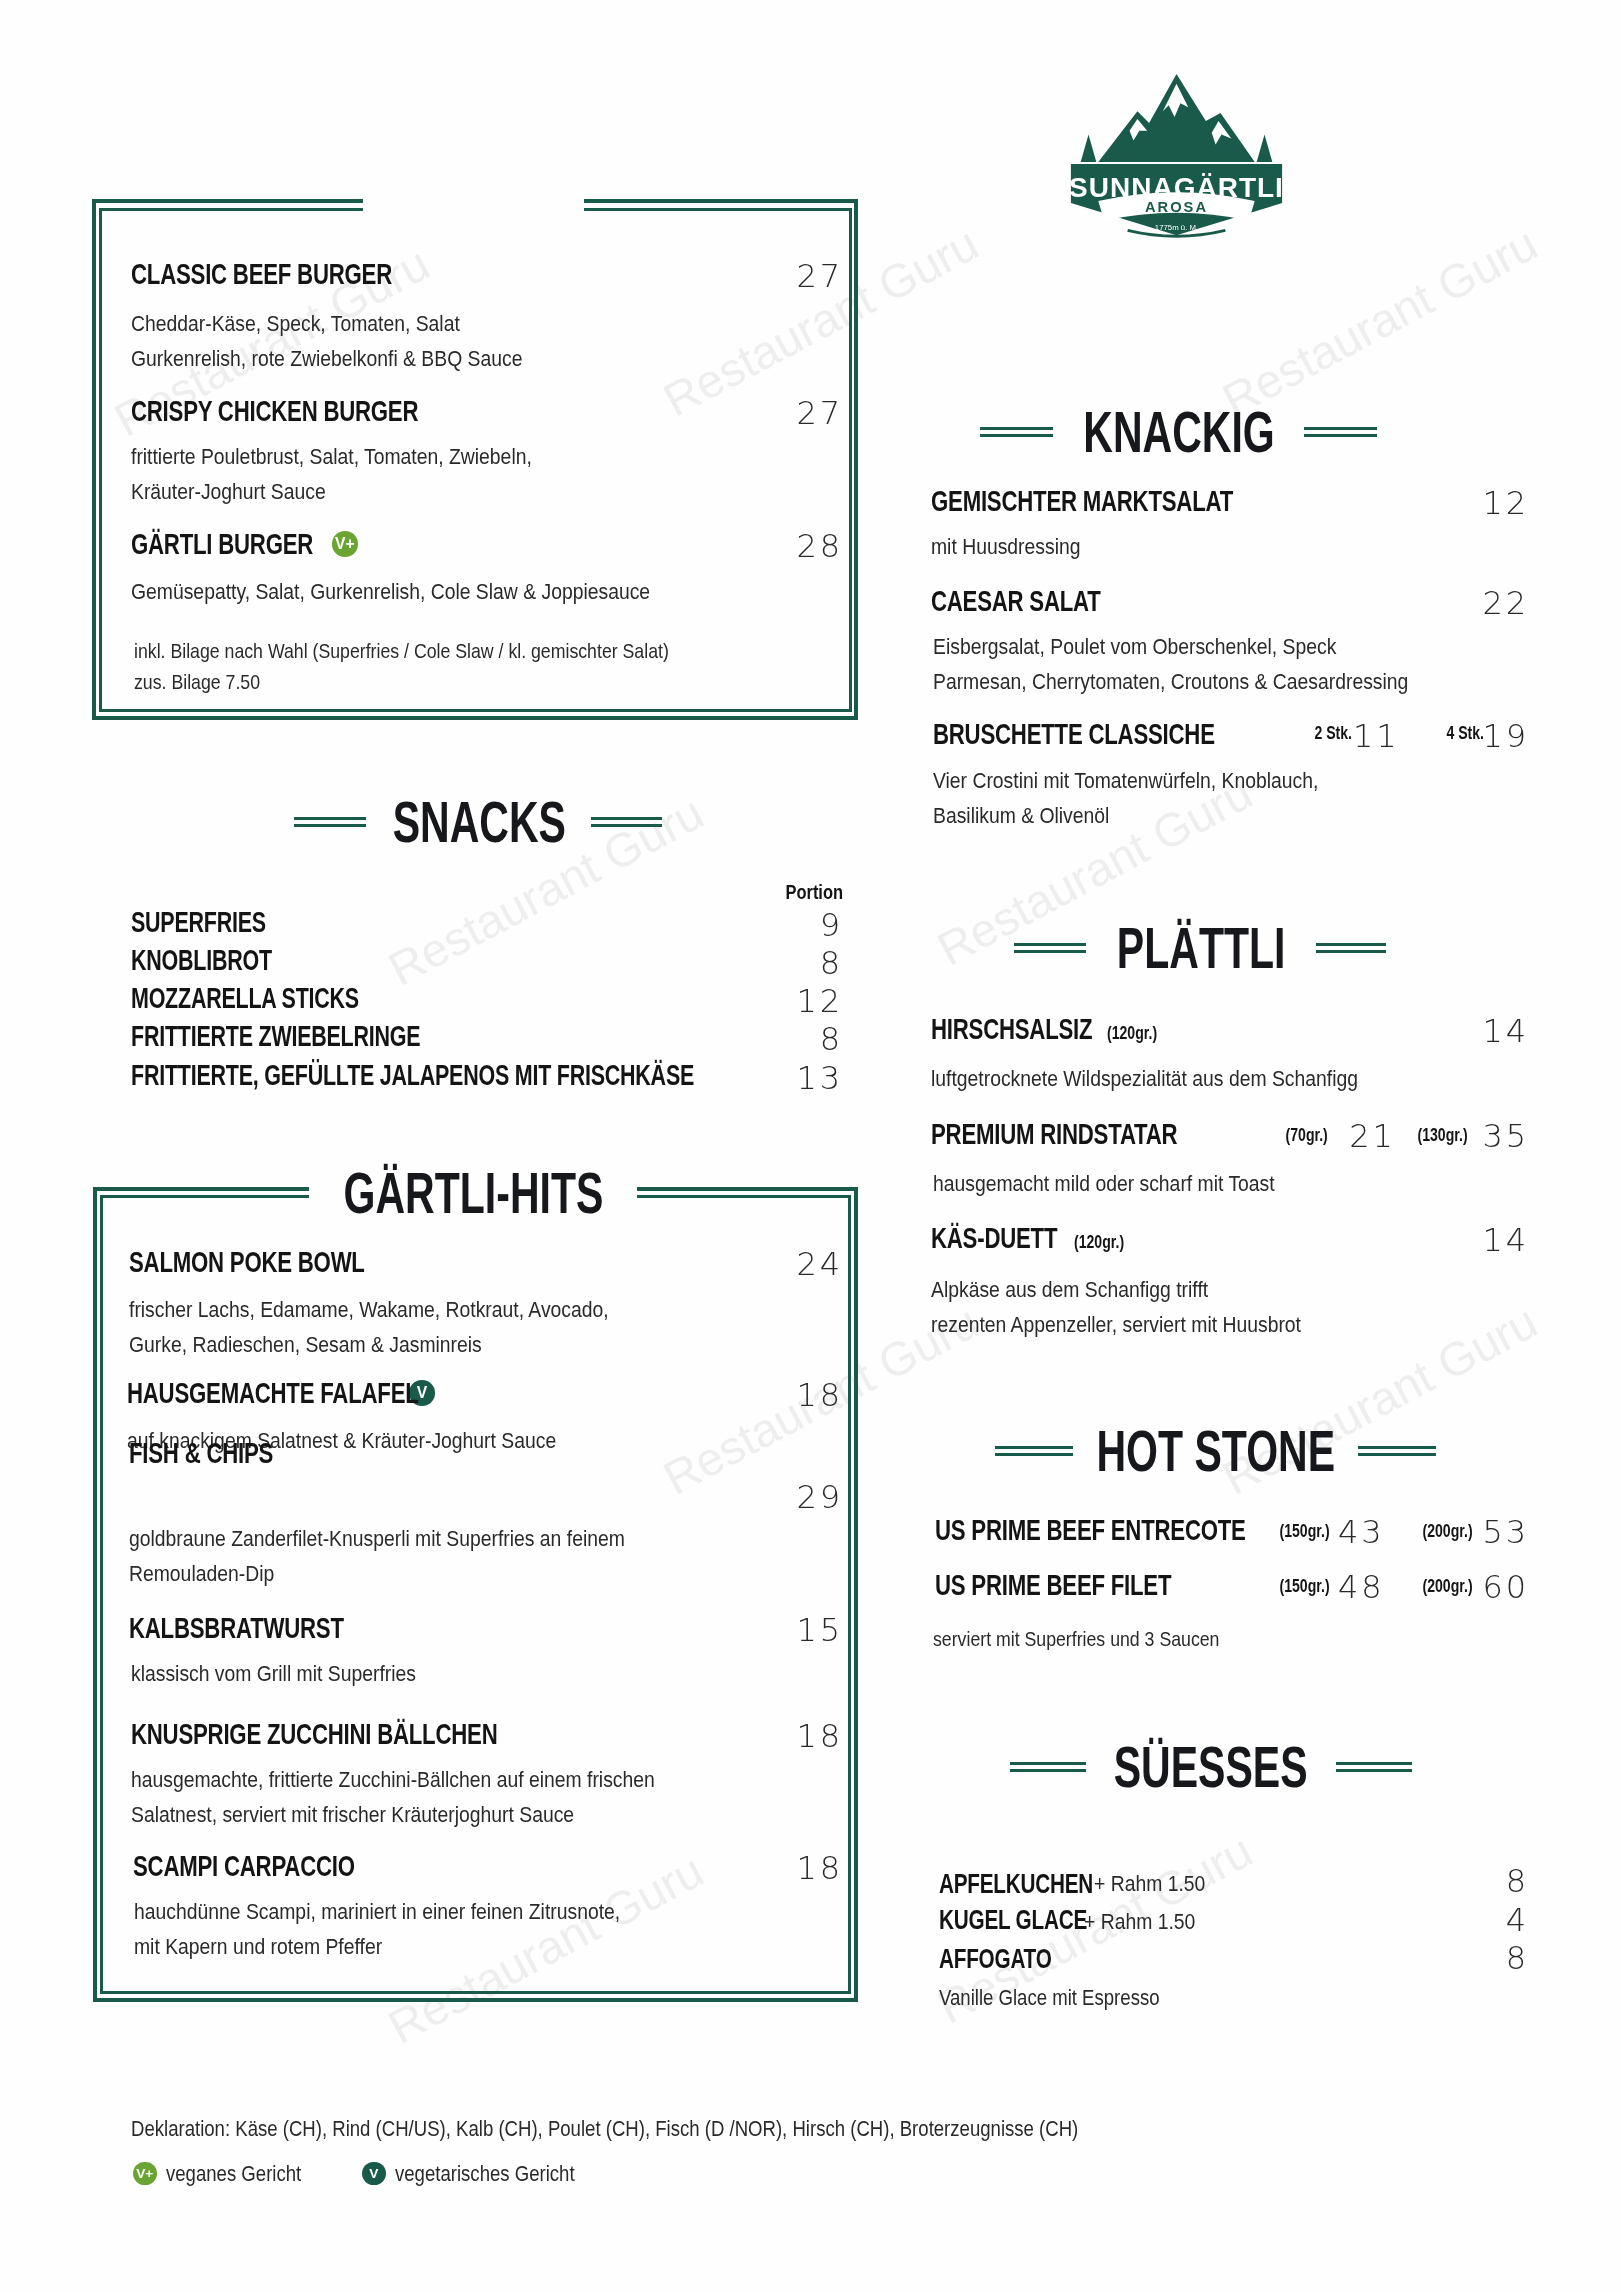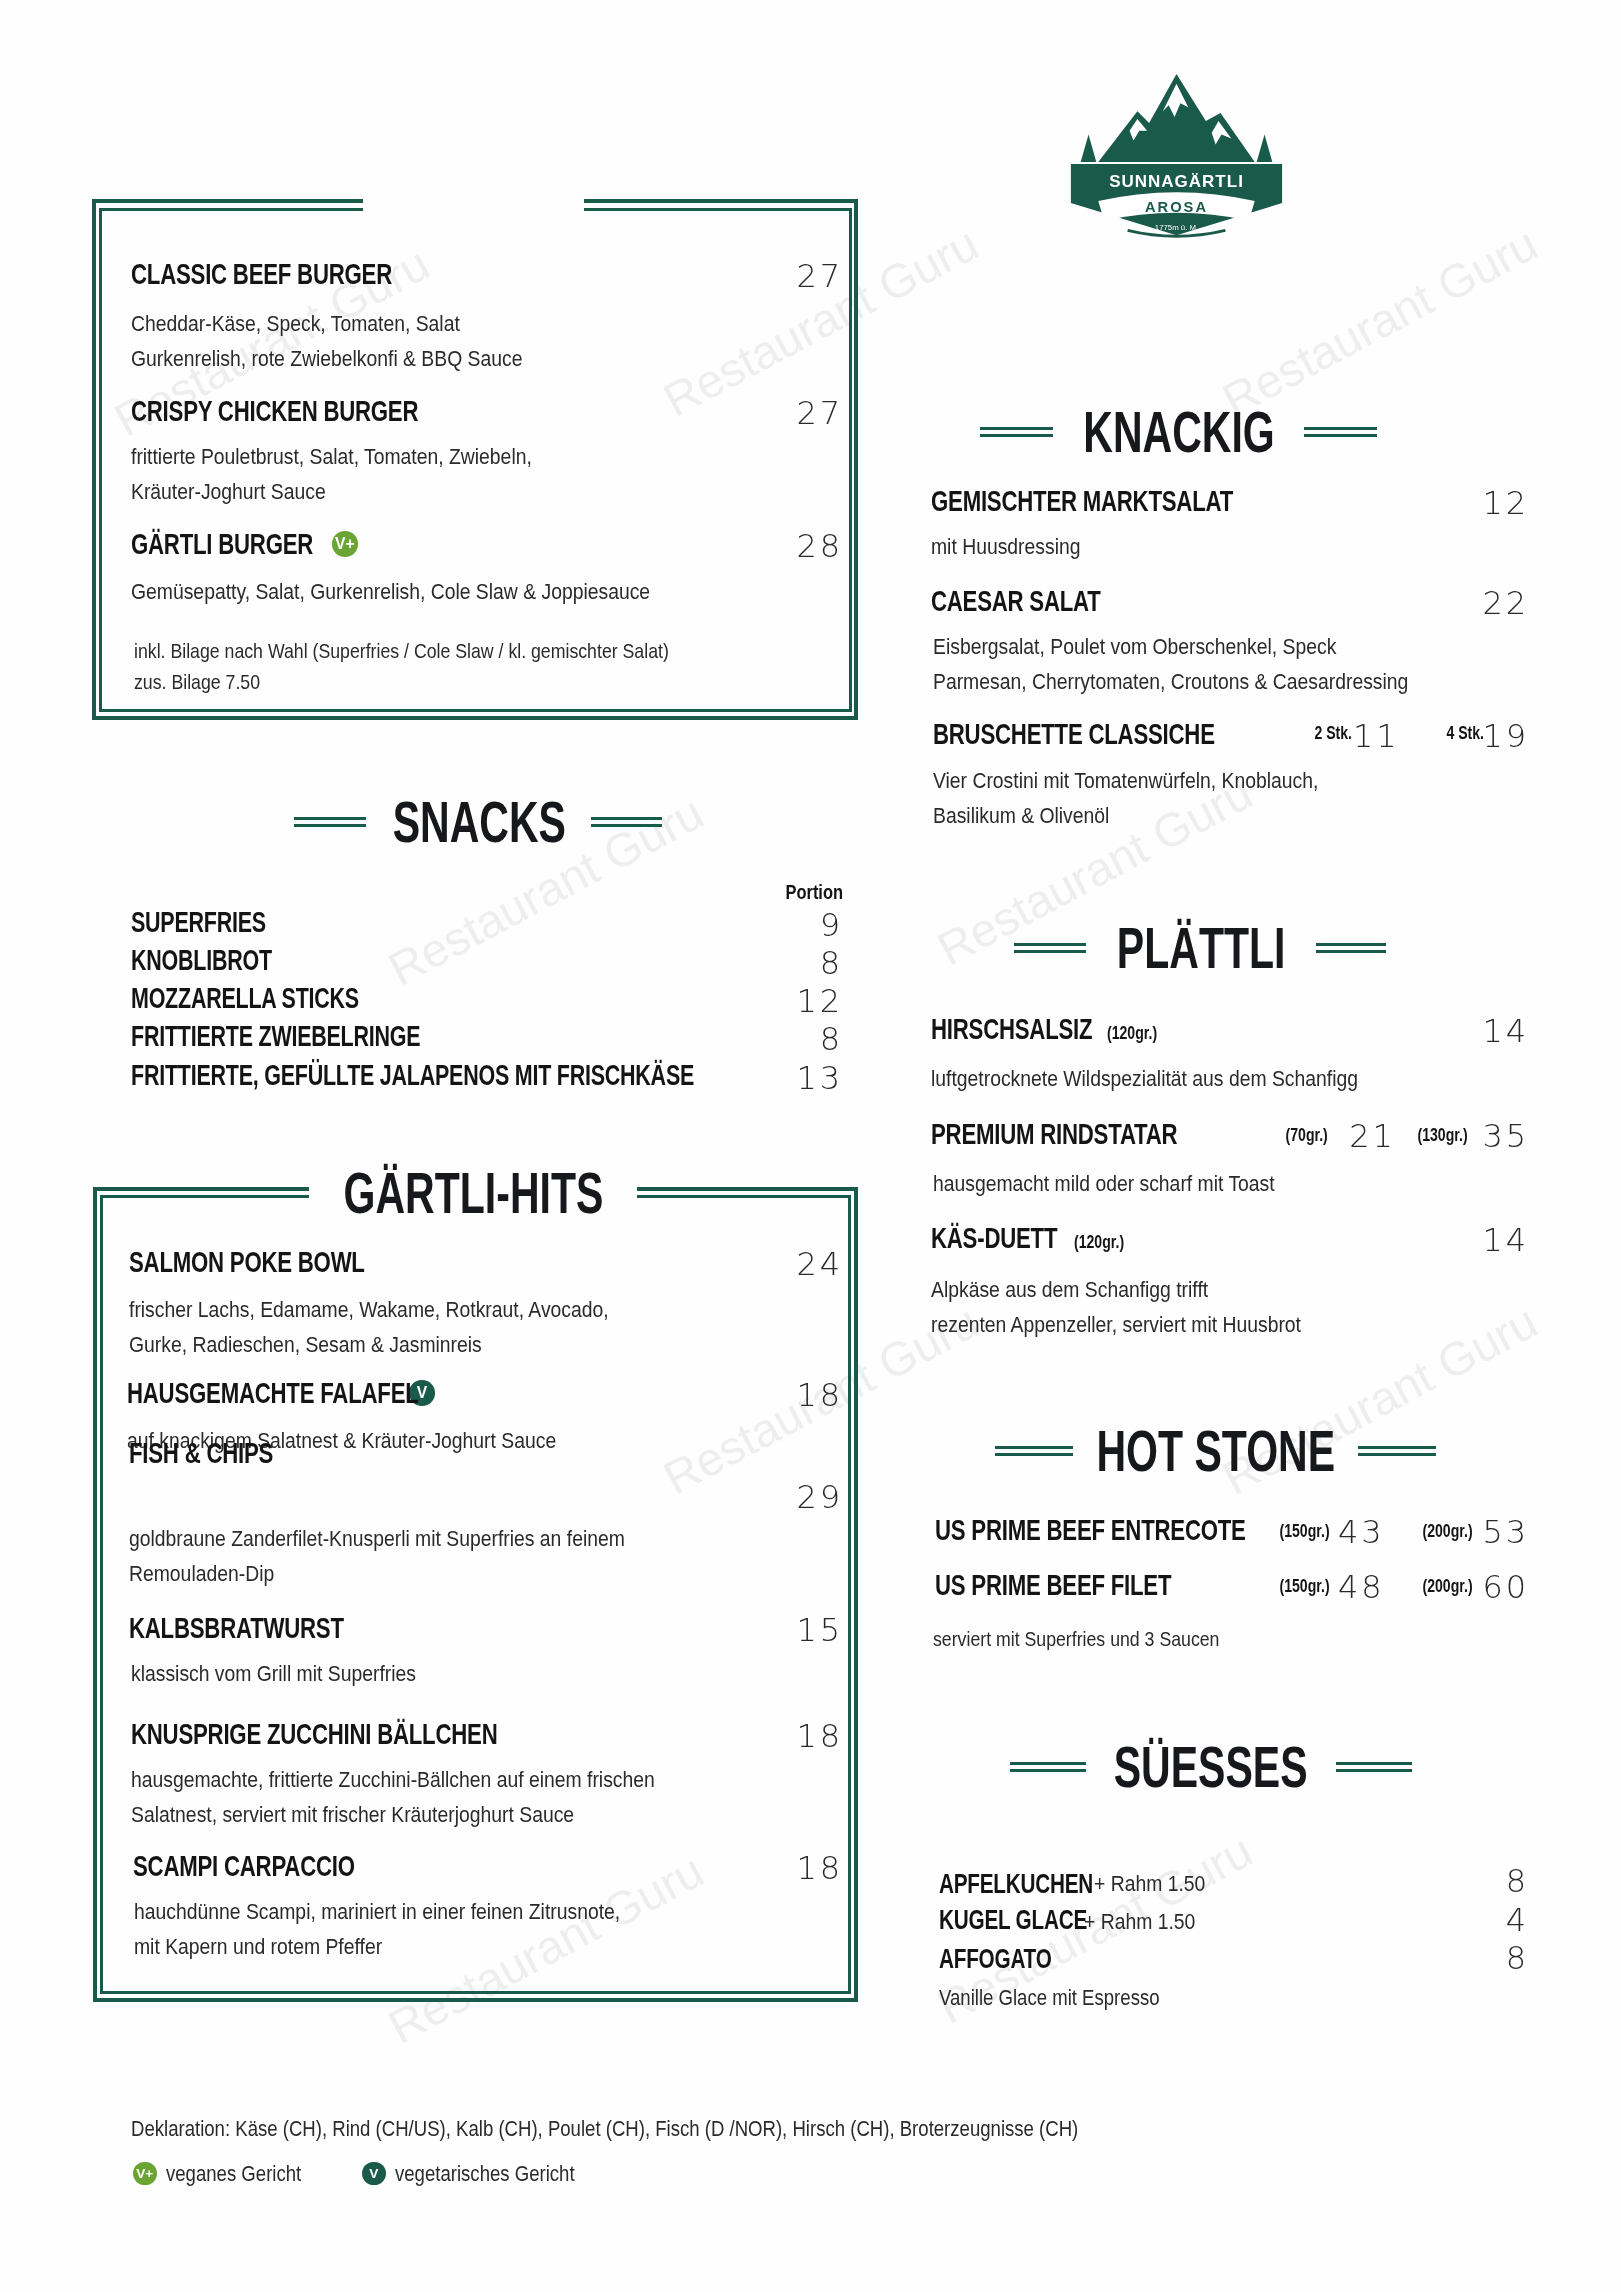--- a/index.html
+++ b/index.html
@@ -55,21 +55,21 @@
       <polygon points="120,0 150,48 165,40 200,90 40,90 80,38 92,50" fill="#1a5a4a"></polygon>
       <polygon points="120,10 132,34 124,30 118,44 112,32 106,38" fill="#ffffff"></polygon>
       <polygon points="80,46 90,58 82,58 76,68 72,58" fill="#ffffff"></polygon>
       <polygon points="163,48 176,66 166,62 160,72 156,60" fill="#ffffff"></polygon>
       <polygon points="22,90 30,62 38,90" fill="#1a5a4a"></polygon>
       <polygon points="202,90 210,62 218,90" fill="#1a5a4a"></polygon>
       <polygon points="12,92 228,92 228,132 120,165 12,132" fill="#1a5a4a"></polygon>
       <path d="M40,130 Q120,112 200,130 L194,150 Q120,134 46,150 Z" fill="#ffffff"></path>
       <path d="M70,160 Q120,172 170,160" stroke="#1a5a4a" stroke-width="3" fill="none"></path>
     </svg>
-    <div style="position:absolute;left:0;top:98px;width:235px;text-align:center;color:#fff;font-weight:700;font-size:17px;letter-spacing:1px;">SUNNAGÄRTLI</div>
+    <div style="position:absolute;left:0;top:98px;width:235px;text-align:center;color:#fff;font-weight:700;font-size:28px;letter-spacing:1px;">SUNNAGÄRTLI</div>
     <div style="position:absolute;left:0;top:125px;width:235px;text-align:center;color:#1a5a4a;font-weight:700;font-size:14.7px;letter-spacing:2px;">AROSA</div>
     <div style="position:absolute;left:0;top:149px;width:235px;text-align:center;color:#fff;font-size:7.8px;">1775m ü. M.</div>
   </div>
 
   <div class="frame" style="left:92px;top:199px;width:766px;height:521px;"></div>
   <div class="frame-inner" style="left:99px;top:208px;width:753px;height:504px;"></div>
   <div class="frame-title-gap" style="left:363px;top:186px;width:221px;"></div>
 
   <div class="item" style="left:131px;top:257px;">
     <span class="iname">CLASSIC BEEF BURGER</span>

